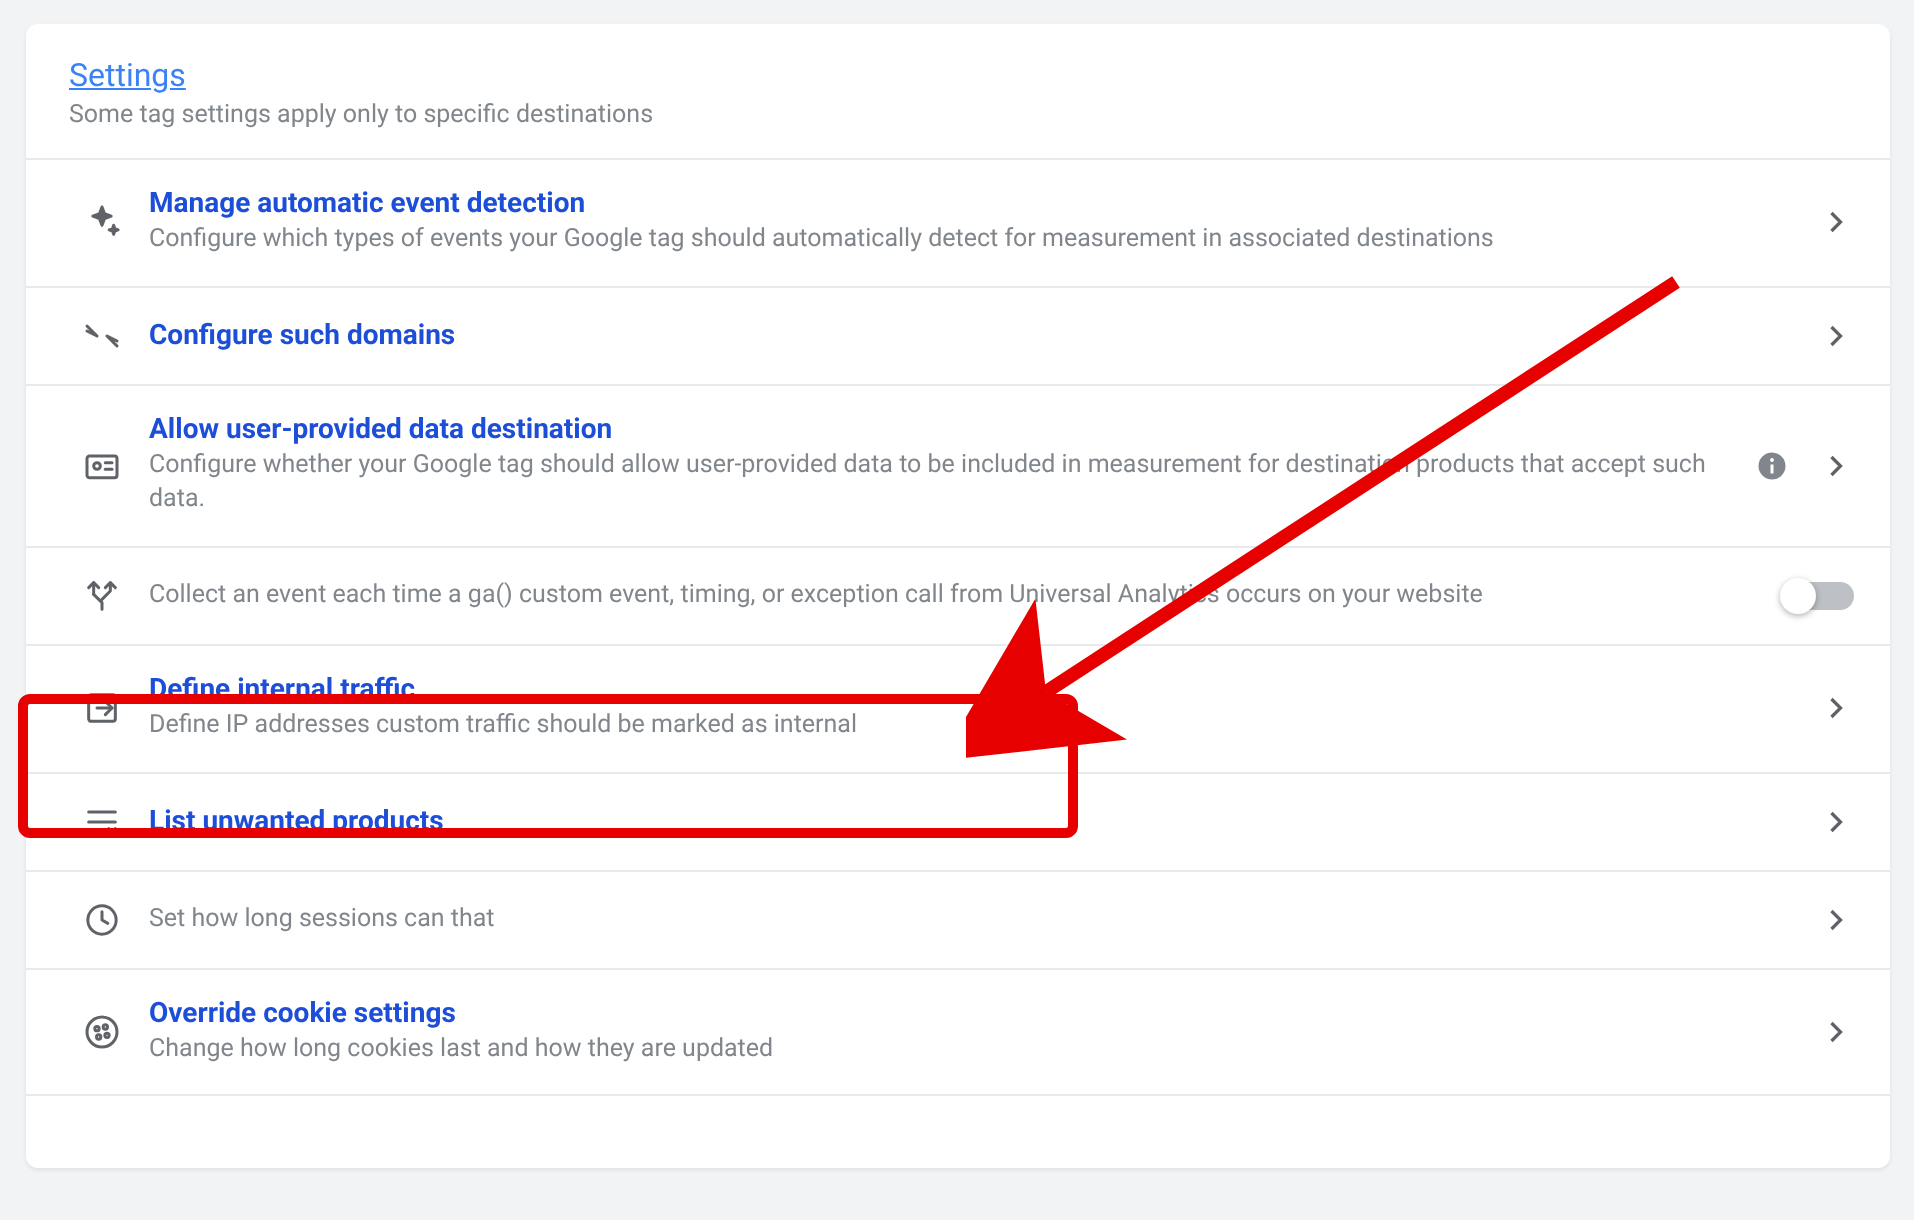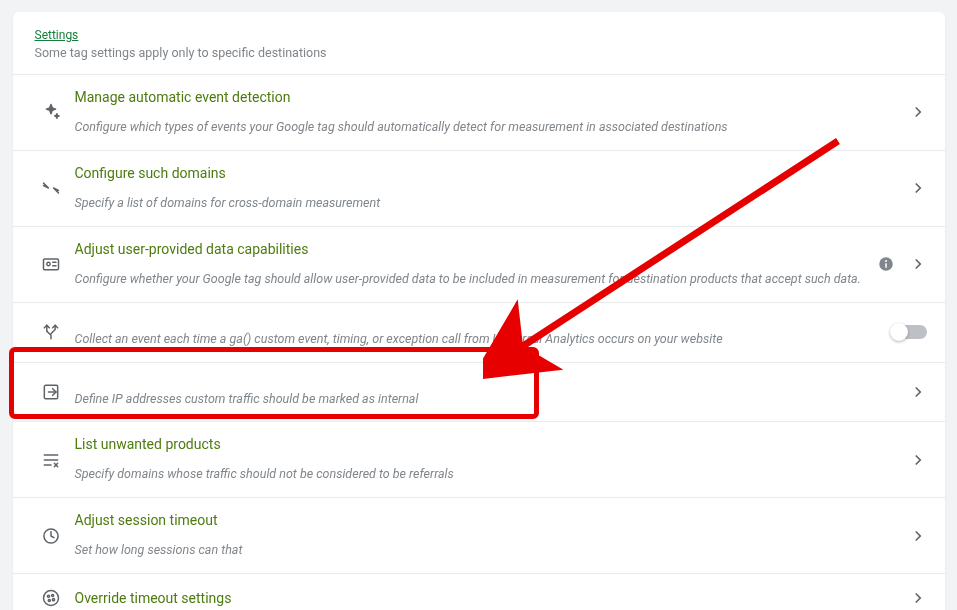--- a/index.html
+++ b/index.html
@@ -14,23 +14,23 @@
       border-radius: 6px;
       box-shadow: 0 1px 2px rgba(0,0,0,0.08);
       width: 932px;
       margin: 0 auto;
       position: relative;
     }
     .header {
       padding: 16px 22px 14px;
     }
     .header-title {
-      font-size: 12px;
+      font-size: 16px;
       font-weight: 400;
-      color: #15803d;
+      color: #3b82f6;
       text-decoration: underline;
     }
     .header-sub {
       font-size: 12.5px;
       color: #80868b;
       margin-top: 3px;
     }
     .row {
       display: flex;
       align-items: center;
@@ -47,29 +47,28 @@
       color: #5f6368;
       flex-shrink: 0;
     }
     .row-body {
       flex: 1;
       padding-left: 4px;
       padding-right: 12px;
     }
     .row-title {
       font-size: 14px;
-      color: #4d7c0f;
-      font-weight: 400;
+      color: #1d4ed8;
+      font-weight: 700;
     }
     .row-desc {
       font-size: 12.5px;
       color: #80868b;
-      margin-top: 14px;
+      margin-top: 2px;
       line-height: 1.35;
-      font-style: italic;
     }
     .row-actions {
       display: flex;
       align-items: center;
       gap: 14px;
       flex-shrink: 0;
     }
     .chevron { color: #5f6368; }
     .info-icon { color: #80868b; }
     .toggle {
@@ -139,41 +138,40 @@
       </div>
       <div class="row">
         <div class="row-icon">
           <svg width="20" height="20" viewBox="0 0 24 24" fill="none" stroke="#5f6368" stroke-width="1.8" stroke-linecap="round" stroke-linejoin="round">
             <path d="M3 9l6 3-6-6"></path>
             <path d="M21 15l-6-3 6 6"></path>
           </svg>
         </div>
         <div class="row-body">
           <div class="row-title">Configure such domains</div>
-          <div class="row-desc">Specify a list of domains for cross-domain measurement</div>
         </div>
         <div class="row-actions">
           <span class="chevron">
             <svg width="18" height="18" viewBox="0 0 24 24" fill="none" stroke="#5f6368" stroke-width="2.2">
               <polyline points="9 6 15 12 9 18"></polyline>
             </svg>
           </span>
         </div>
       </div>
       <div class="row">
         <div class="row-icon">
           <svg width="20" height="20" viewBox="0 0 24 24" fill="none" stroke="#5f6368" stroke-width="1.8" stroke-linecap="round" stroke-linejoin="round">
             <rect x="3" y="6" width="18" height="13" rx="1.5"></rect>
             <circle cx="9" cy="12" r="2"></circle>
             <line x1="14" y1="10" x2="18" y2="10"></line>
             <line x1="14" y1="14" x2="18" y2="14"></line>
           </svg>
         </div>
         <div class="row-body">
-          <div class="row-title">Adjust user-provided data capabilities</div>
+          <div class="row-title">Allow user-provided data destination</div>
           <div class="row-desc">Configure whether your Google tag should allow user-provided data to be included in measurement for destination products that accept such data.</div>
         </div>
         <div class="row-actions">
           <span class="info-icon">
             <svg width="18" height="18" viewBox="0 0 24 24" fill="#80868b">
               <circle cx="12" cy="12" r="9"></circle>
               <circle cx="12" cy="8" r="1.3" fill="#fff"></circle>
               <rect x="11" y="11" width="2" height="6" fill="#fff"></rect>
             </svg>
           </span>
@@ -203,20 +201,21 @@
       </div>
       <div class="row">
         <div class="row-icon">
           <svg width="20" height="20" viewBox="0 0 24 24" fill="none" stroke="#5f6368" stroke-width="1.8" stroke-linecap="round" stroke-linejoin="round">
             <rect x="4" y="4" width="16" height="16" rx="1.5"></rect>
             <path d="M9 12h9"></path>
             <polyline points="14 8 18 12 14 16"></polyline>
           </svg>
         </div>
         <div class="row-body">
+          <div class="row-title">Define internal traffic</div>
           <div class="row-desc">Define IP addresses custom traffic should be marked as internal</div>
         </div>
         <div class="row-actions">
           <span class="chevron">
             <svg width="18" height="18" viewBox="0 0 24 24" fill="none" stroke="#5f6368" stroke-width="2.2">
               <polyline points="9 6 15 12 9 18"></polyline>
             </svg>
           </span>
         </div>
       </div>
@@ -225,39 +224,37 @@
           <svg width="20" height="20" viewBox="0 0 24 24" fill="none" stroke="#5f6368" stroke-width="1.8" stroke-linecap="round" stroke-linejoin="round">
             <line x1="4" y1="6" x2="20" y2="6"></line>
             <line x1="4" y1="12" x2="20" y2="12"></line>
             <line x1="4" y1="18" x2="12" y2="18"></line>
             <line x1="16" y1="16" x2="20" y2="20"></line>
             <line x1="20" y1="16" x2="16" y2="20"></line>
           </svg>
         </div>
         <div class="row-body">
           <div class="row-title">List unwanted products</div>
-          <div class="row-desc">Specify domains whose traffic should not be considered to be referrals</div>
         </div>
         <div class="row-actions">
           <span class="chevron">
             <svg width="18" height="18" viewBox="0 0 24 24" fill="none" stroke="#5f6368" stroke-width="2.2">
               <polyline points="9 6 15 12 9 18"></polyline>
             </svg>
           </span>
         </div>
       </div>
       <div class="row">
         <div class="row-icon">
           <svg width="20" height="20" viewBox="0 0 24 24" fill="none" stroke="#5f6368" stroke-width="1.8" stroke-linecap="round" stroke-linejoin="round">
             <circle cx="12" cy="12" r="8.5"></circle>
             <polyline points="12 7 12 12 15.5 14"></polyline>
           </svg>
         </div>
         <div class="row-body">
-          <div class="row-title">Adjust session timeout</div>
           <div class="row-desc">Set how long sessions can that</div>
         </div>
         <div class="row-actions">
           <span class="chevron">
             <svg width="18" height="18" viewBox="0 0 24 24" fill="none" stroke="#5f6368" stroke-width="2.2">
               <polyline points="9 6 15 12 9 18"></polyline>
             </svg>
           </span>
         </div>
       </div>
@@ -265,21 +262,22 @@
         <div class="row-icon">
           <svg width="20" height="20" viewBox="0 0 24 24" fill="none" stroke="#5f6368" stroke-width="1.8" stroke-linecap="round" stroke-linejoin="round">
             <circle cx="12" cy="12" r="9"></circle>
             <circle cx="9" cy="10" r="1.3" fill="#fff"></circle>
             <circle cx="14" cy="9" r="1.3" fill="#fff"></circle>
             <circle cx="10" cy="15" r="1.3" fill="#fff"></circle>
             <circle cx="15" cy="14" r="1.3" fill="#fff"></circle>
           </svg>
         </div>
         <div class="row-body">
-          <div class="row-title">Override timeout settings</div>
+          <div class="row-title">Override cookie settings</div>
+          <div class="row-desc">Change how long cookies last and how they are updated</div>
         </div>
         <div class="row-actions">
           <span class="chevron">
             <svg width="18" height="18" viewBox="0 0 24 24" fill="none" stroke="#5f6368" stroke-width="2.2">
               <polyline points="9 6 15 12 9 18"></polyline>
             </svg>
           </span>
         </div>
       </div>
     </div>

